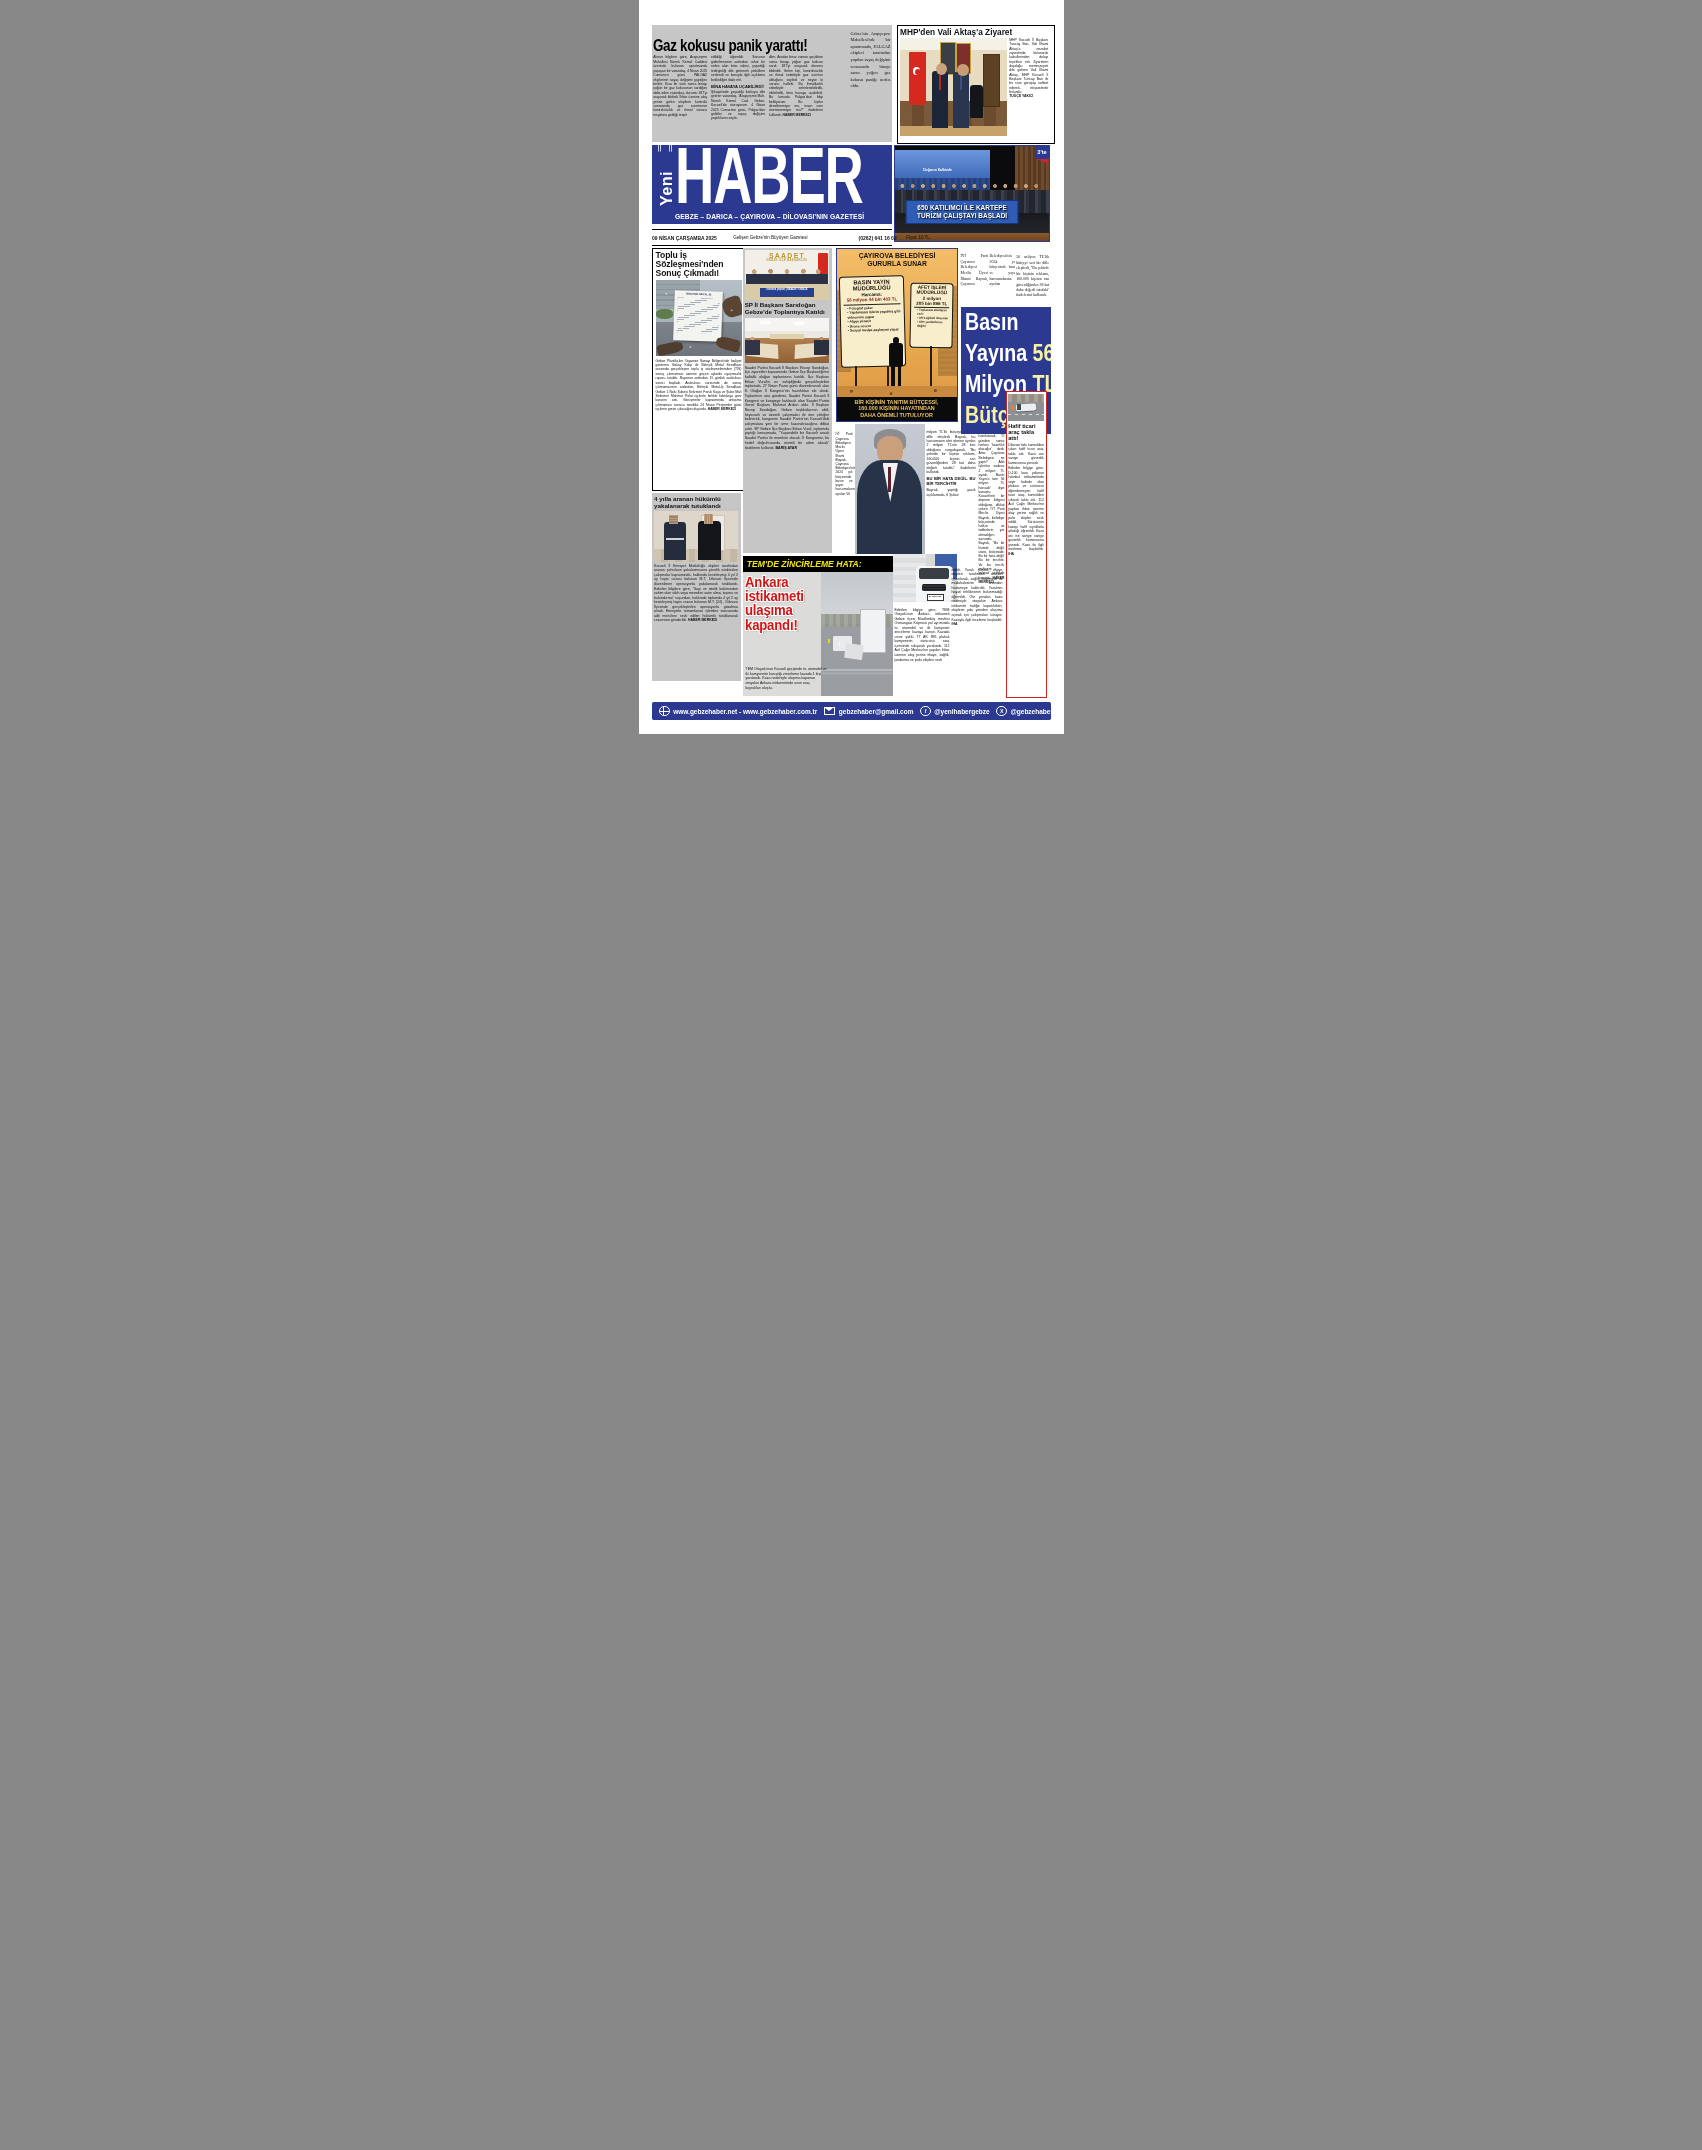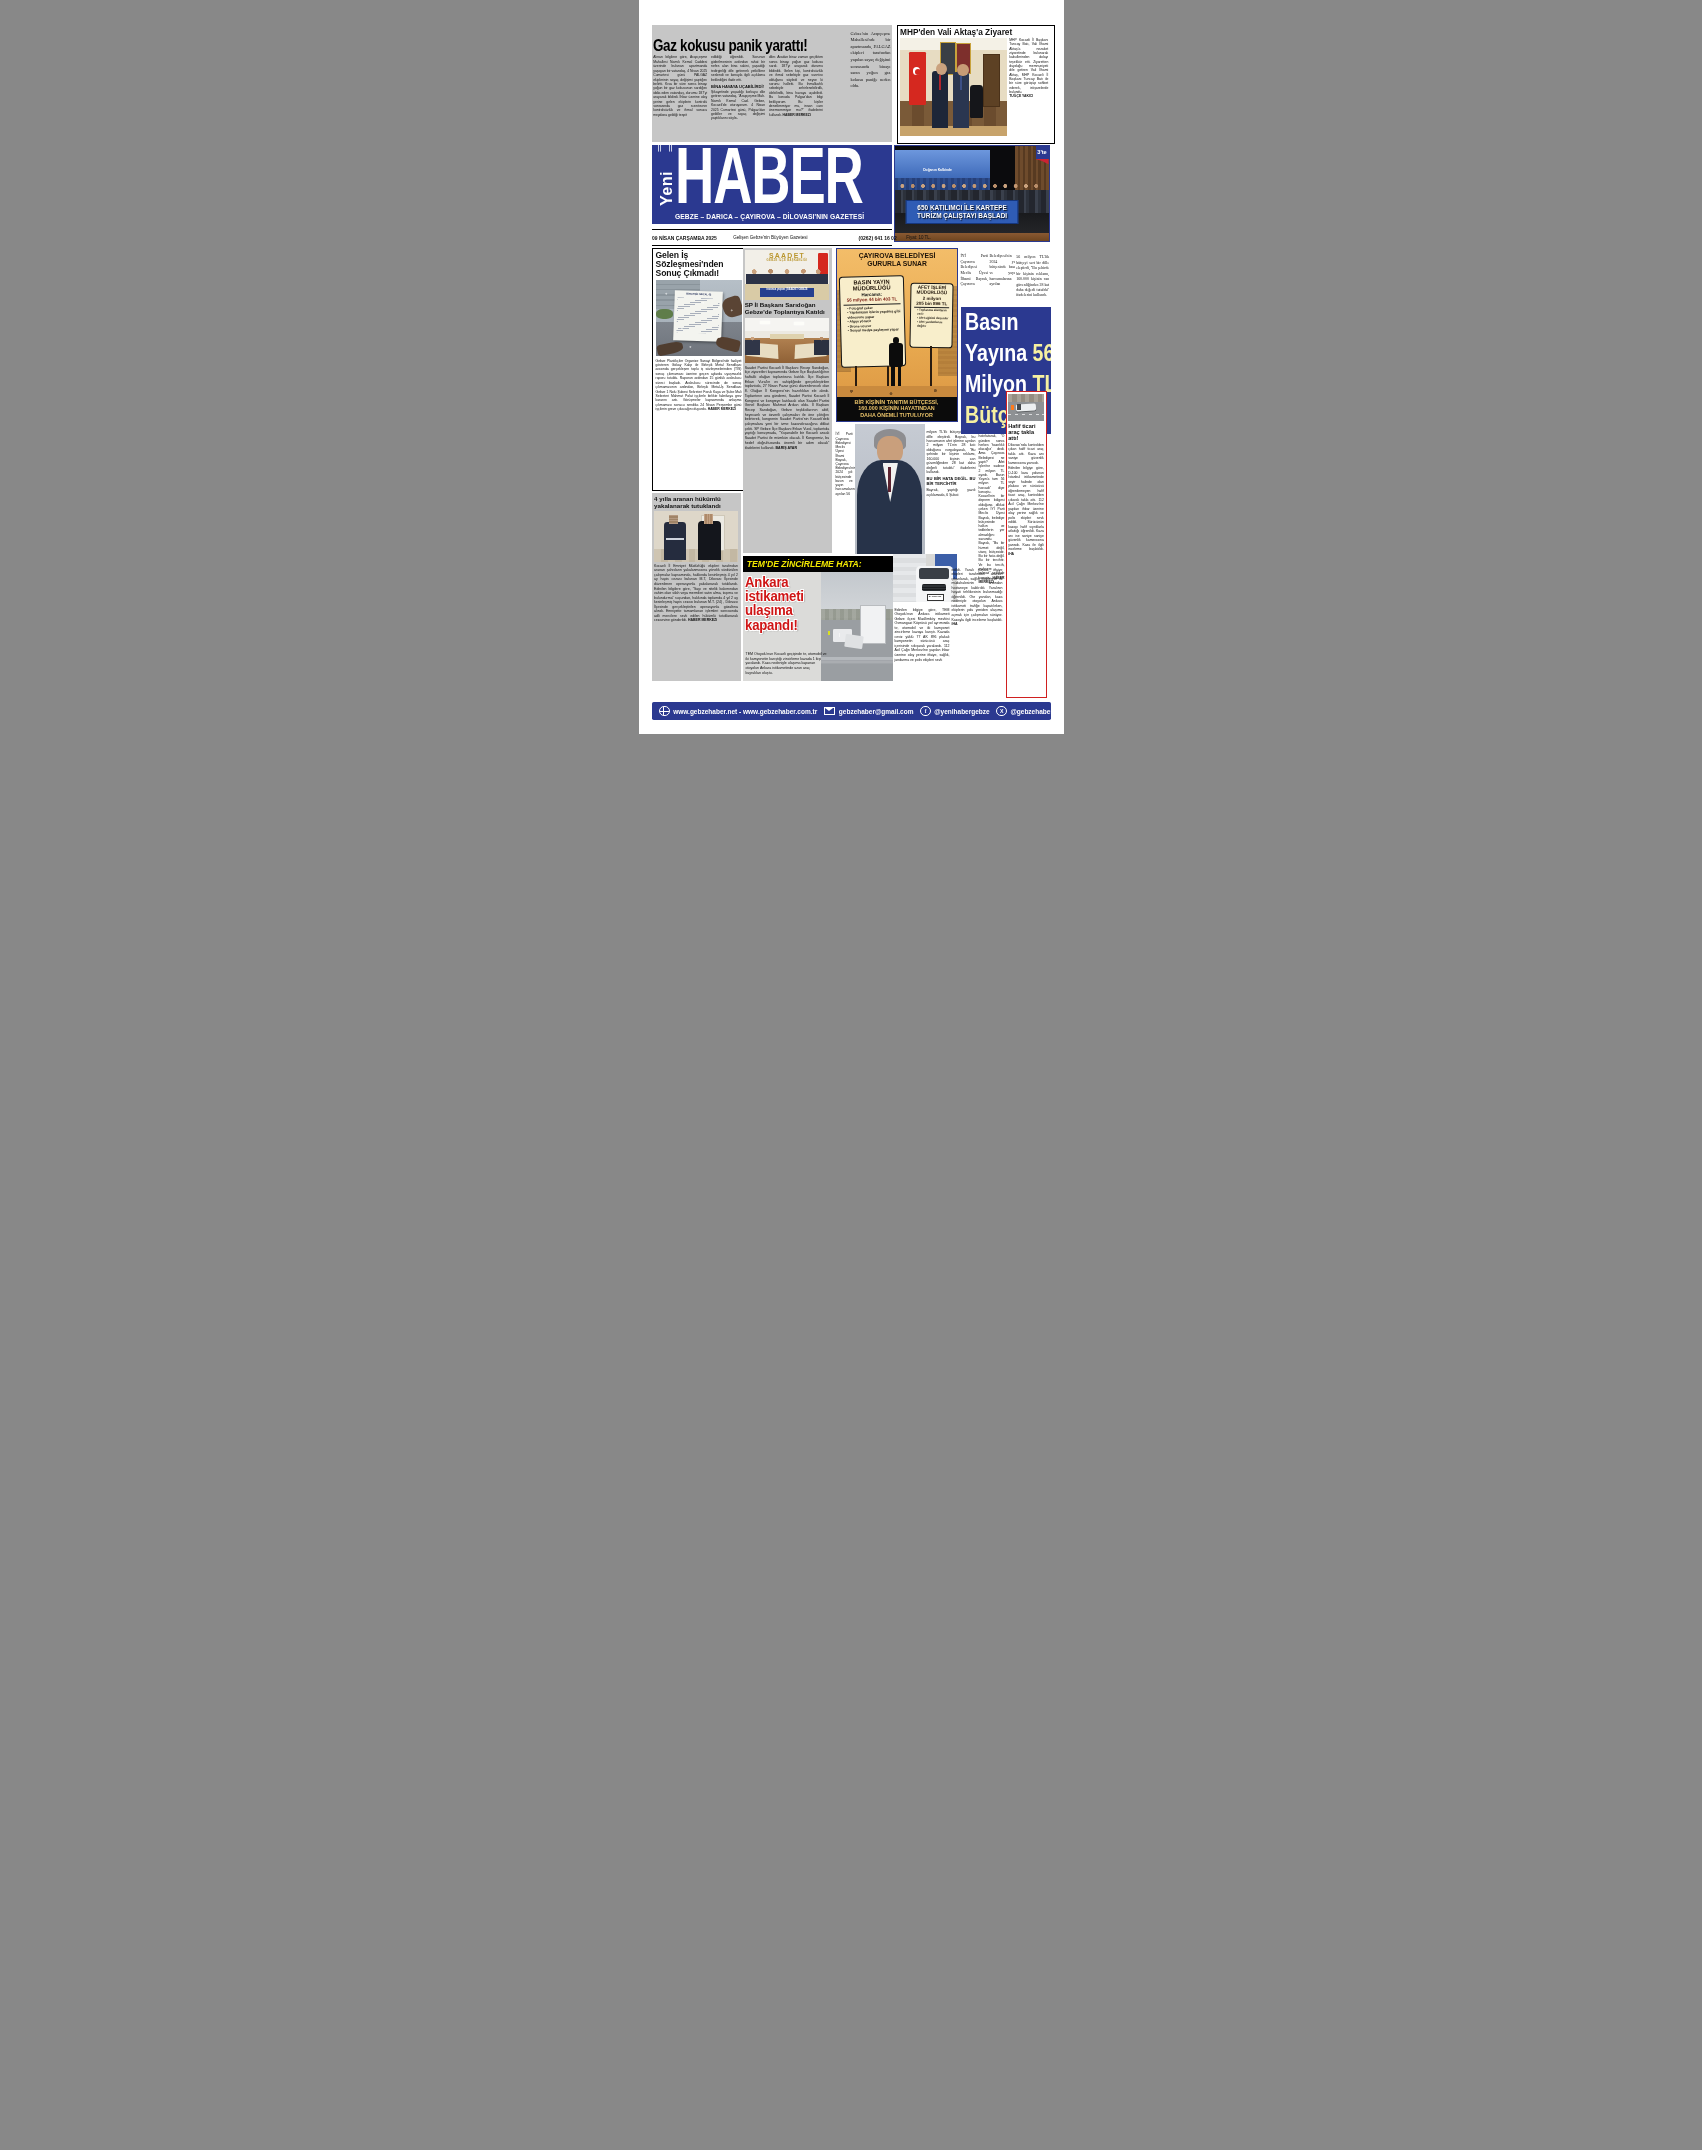--- a/index.html
+++ b/index.html
@@ -129,21 +129,21 @@
   #redbox{left:367px;top:391px;width:41px;height:307px;border:1.1px solid #d02020;background:#fff;z-index:6;
      padding:1.7px;box-sizing:border-box;}
   #redbox .photo{position:relative;width:100%;height:27.5px;overflow:hidden;
      background:linear-gradient(180deg,#b7b2a8 0 30%,#8e9194 30%);}
   #redbox .hl{font-size:5.6px;font-weight:900;line-height:1.1;margin-top:1.7px;}
   #redbox p{font-size:3.4px;line-height:1.32;margin:1.3px 0 0;}
   
   #temband{left:104px;top:556px;width:150px;height:16px;background:#000;color:#f2e800;
      font-style:italic;font-weight:900;font-size:8.6px;line-height:16px;padding-left:4.3px;box-sizing:border-box;
      white-space:nowrap;}
-  #temphoto{left:104px;top:572px;width:150px;height:109px;overflow:hidden;
+  #temphoto{left:104px;top:572px;width:150px;height:124px;overflow:hidden;
      background:linear-gradient(90deg,#dbdbd9 0 52%,#c9cdd0 52%);}
   #temphoto .rh{position:absolute;left:2.2px;top:2.6px;width:86px;font-size:14px;font-weight:900;line-height:1.03;
      color:#cf1616;letter-spacing:-0.2px;transform:scaleX(.94);transform-origin:left top;
      text-shadow:-0.9px -0.9px 0 #fff,0.9px -0.9px 0 #fff,-0.9px 0.9px 0 #fff,0.9px 0.9px 0 #fff,1.3px 1.3px 1.3px rgba(0,0,0,.45);}
   #temphoto .lead{position:absolute;left:3px;bottom:2.2px;width:81px;font-size:3.6px;line-height:1.3;}
   #vanphoto{left:254px;top:554px;width:64px;height:48px;overflow:hidden;background:#d8d8d6;}
   #temcol1{left:256px;top:604px;width:55px;font-size:3.5px;line-height:1.3;}
   #temcol2{left:313px;top:564px;width:51px;font-size:3.5px;line-height:1.3;}
   
   #footer{left:13px;top:702px;width:399px;height:18px;background:#2b3990;border-radius:1.7px;color:#fff;
@@ -225,21 +225,21 @@
   </section>
 
   <div class="abs" id="datebar">
     <span class="d">09 NİSAN ÇARŞAMBA 2025</span>
     <span class="s">Gelişen Gebze'nin Büyüyen Gazetesi</span>
     <span class="p">(0262) 641 16 02</span>
     <span class="f">Fiyat: 10 TL.</span>
   </div>
 
   <section class="abs" id="toplu">
-    <div class="hl">Gelen İş Sözleşmesi'nden Sonuç Çıkmadı!</div>
+    <div class="hl">Toplu İş Sözleşmesi'nden Sonuç Çıkmadı!</div>
     <div class="photo">
       <div class="L" style="left:0;top:0;width:52%;height:38%;background:repeating-linear-gradient(180deg,#99a3aa 0 3.9px,#8a949b 3.9px 5.2px);"></div>
       <div class="L" style="left:0;top:38%;width:20%;height:13%;background:#5f7d4a;border-radius:40%;"></div>
       <div class="L" style="left:22%;top:14%;width:56%;height:66%;background:#f3f4ef;transform:rotate(2deg);box-shadow:0.9px 1.3px 2.6px rgba(0,0,0,.4);">
         <div style="text-align:center;font-size:2.6px;font-weight:900;color:#1d2a55;margin-top:2.2px;">BİRLEŞİK METAL-İŞ</div>
         <div style="margin:2.2px 3px;height:70%;background:repeating-linear-gradient(180deg,#a9b0bc 0 0.4px,transparent 0.4px 2.2px);"></div>
       </div>
       <div class="L" style="left:2%;bottom:4%;width:30%;height:14%;background:#4f3d30;border-radius:3.4px 40% 40% 3.4px;transform:rotate(-12deg);"></div>
       <div class="L" style="right:2%;bottom:8%;width:28%;height:16%;background:#553f2f;border-radius:40% 3.4px 3.4px 40%;transform:rotate(14deg);"></div>
       <div class="L" style="right:0;top:22%;width:22%;height:26%;background:#5a4434;border-radius:40% 4.3px 4.3px 45%;transform:rotate(-18deg);"></div>

